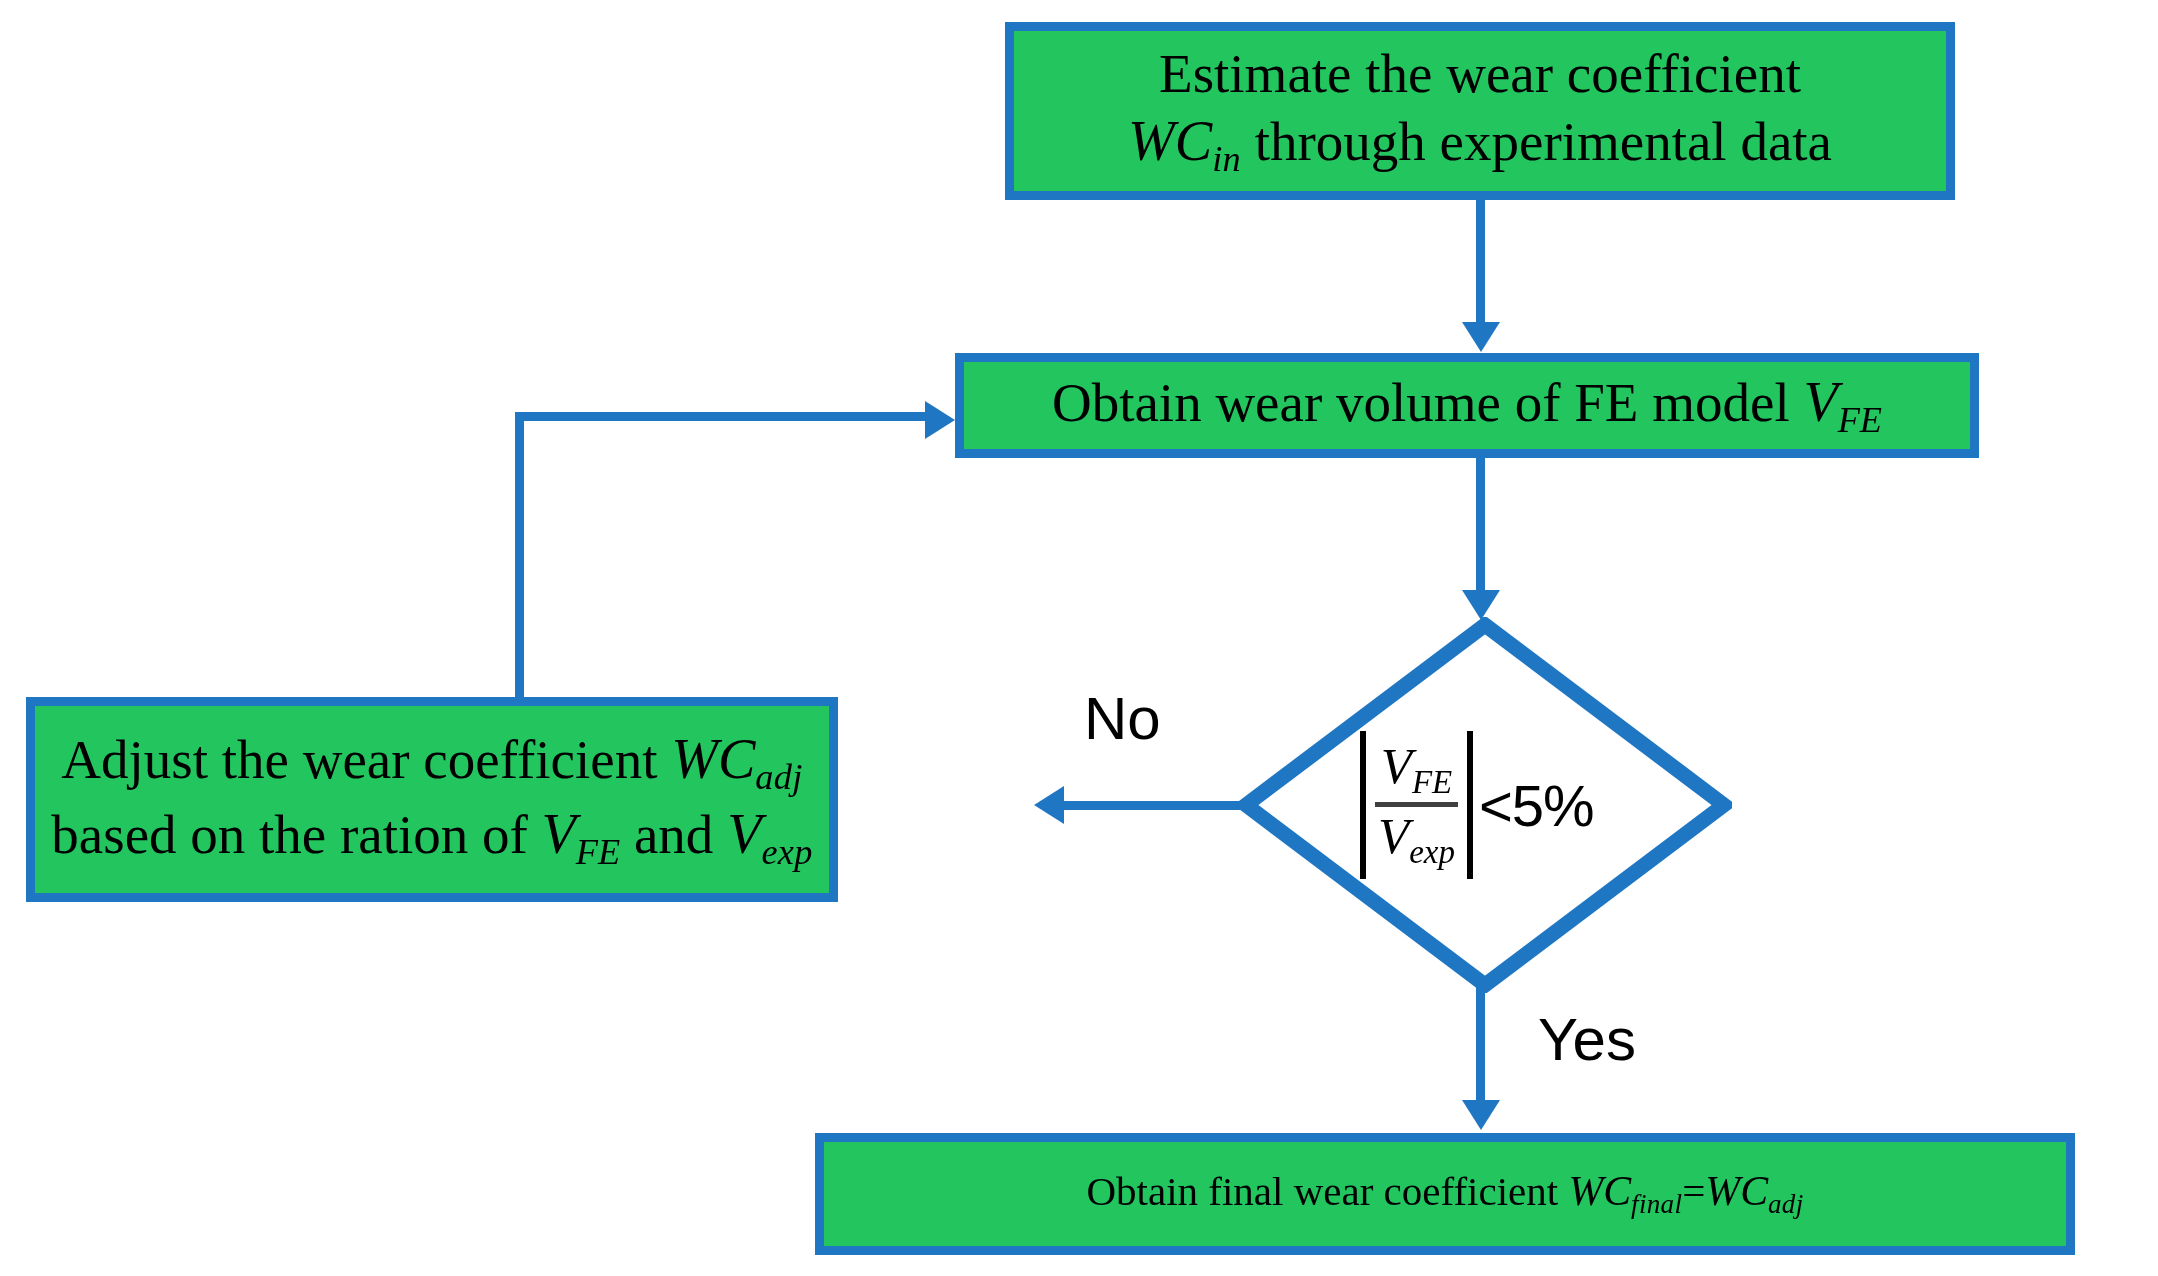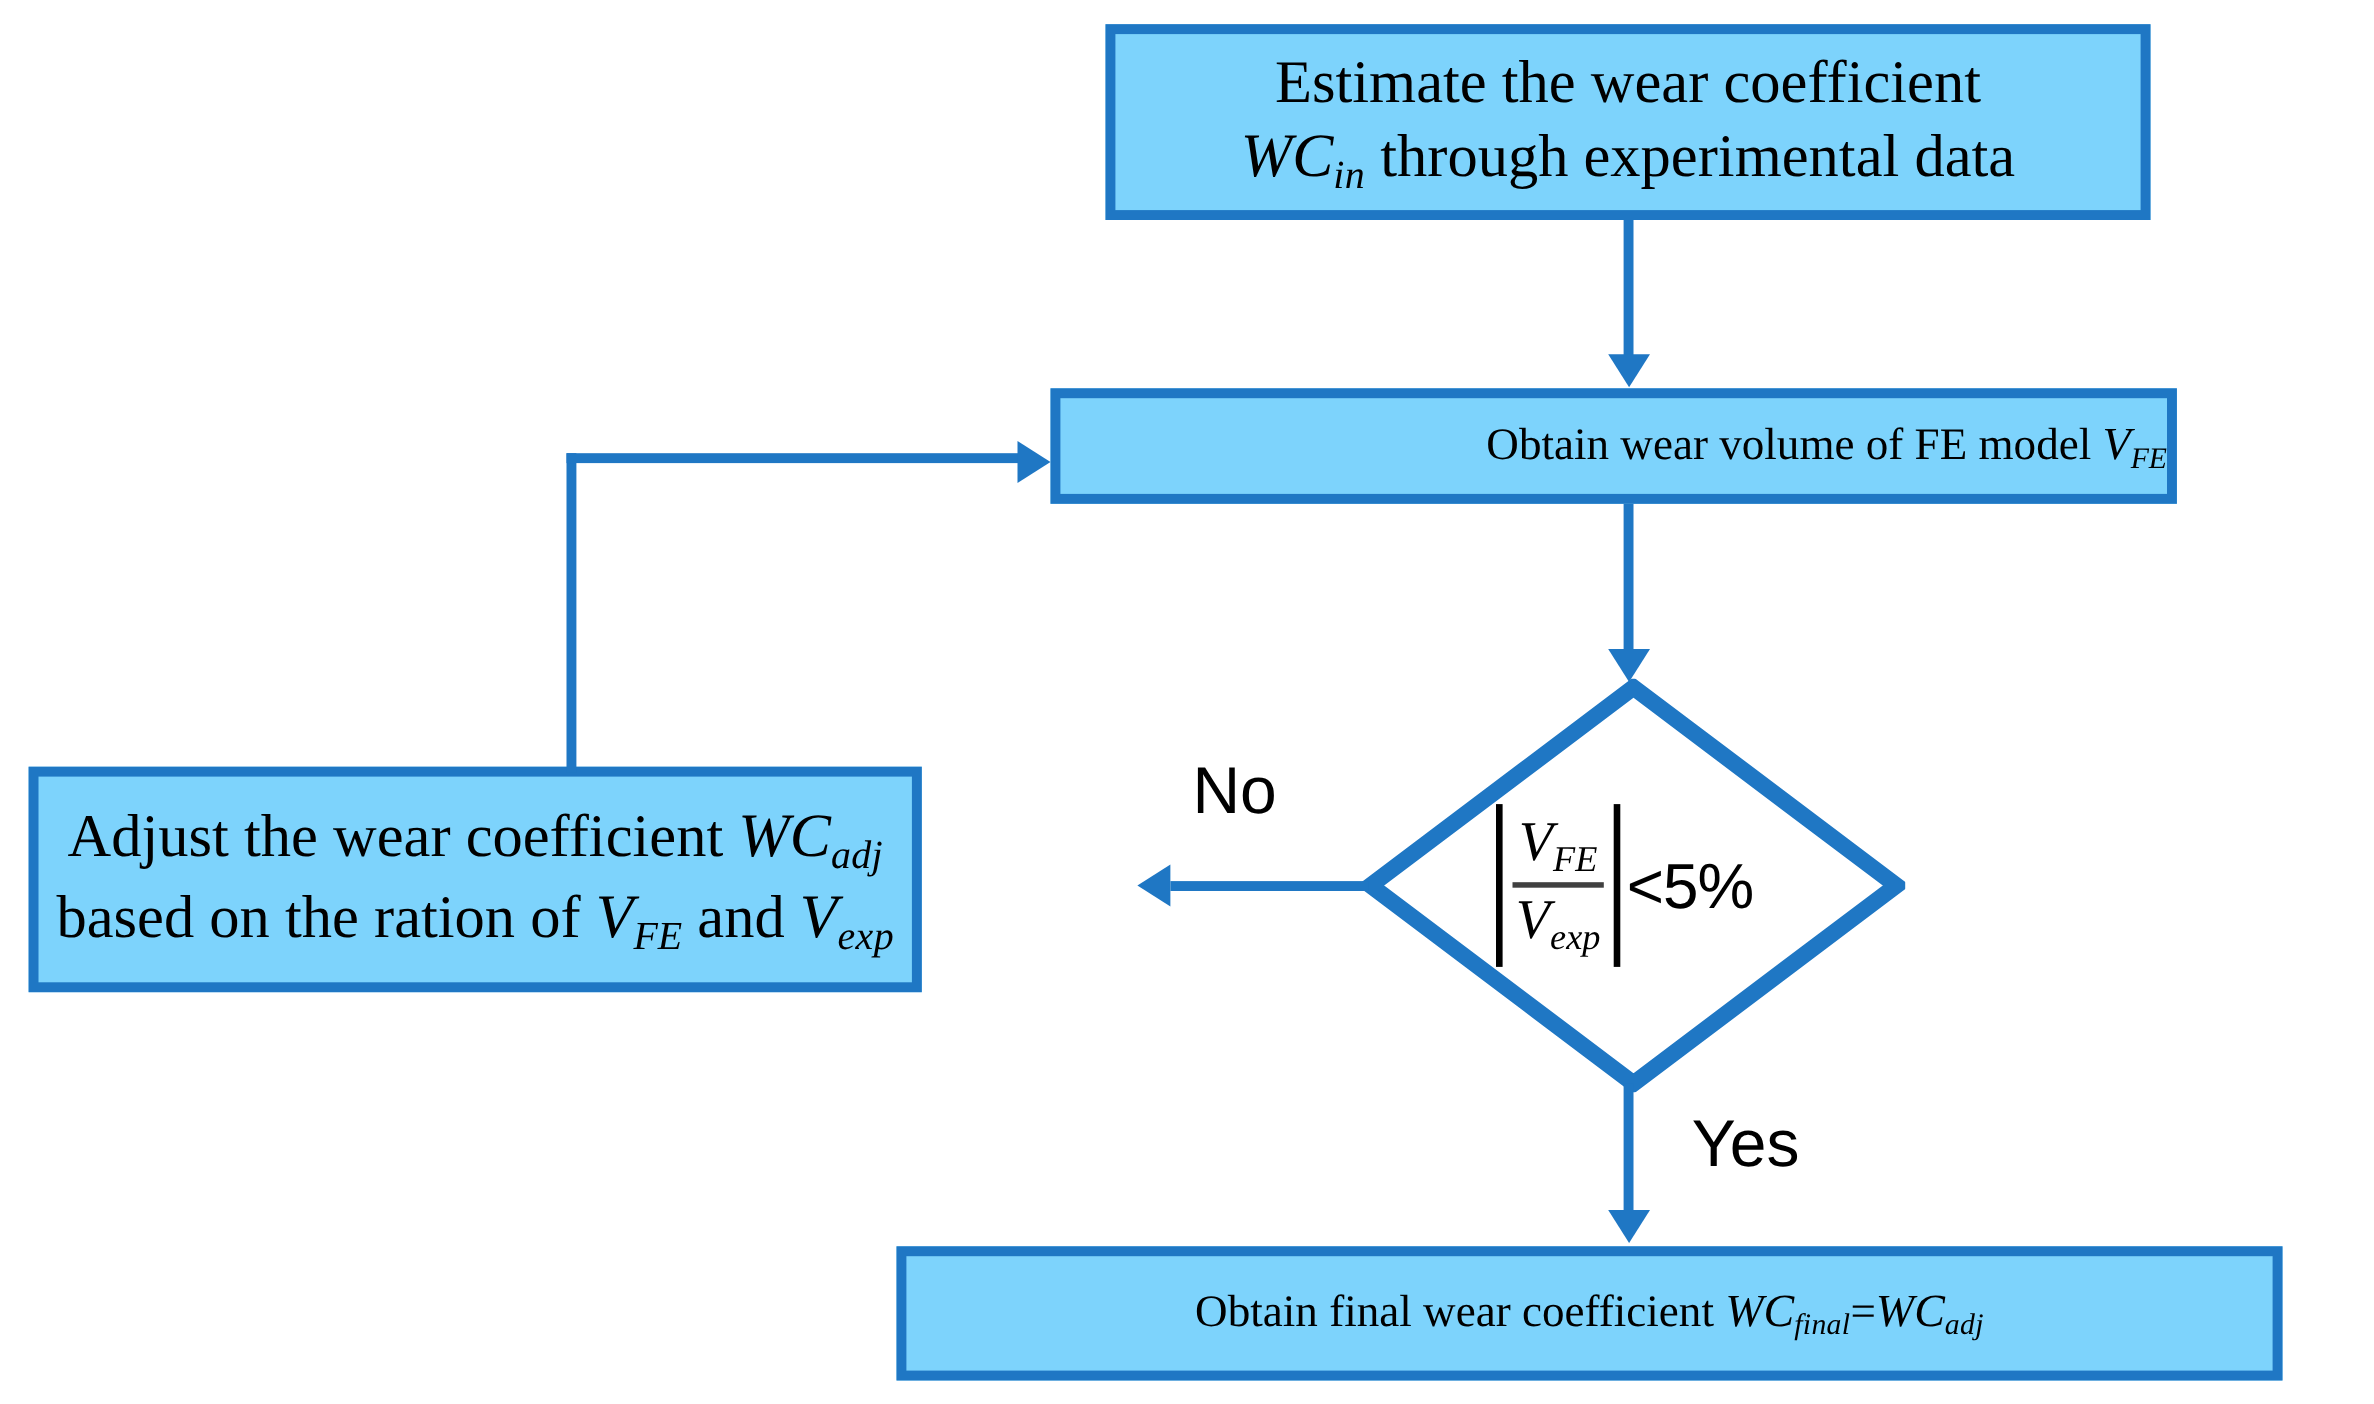--- a/index.html
+++ b/index.html
@@ -17,38 +17,38 @@
     height: 1276px;
     background: #ffffff;
     overflow: hidden;
   }
 
   
   .node-box {
     position: absolute;
     box-sizing: border-box;
     border: 9px solid #1F77C4;
-    background: #7dd3fc;
+    background: #22c55e;
     display: flex;
     flex-direction: column;
     align-items: center;
     justify-content: center;
     text-align: center;
     color: #000000;
     font-family: "Liberation Serif", "DejaVu Serif", serif;
     line-height: 1.22;
     white-space: nowrap;
   }
   .node-line {
     display: block;
     white-space: nowrap;
   }
 
   #box-estimate   { left: 1005px; top: 22px;   width: 950px;  height: 178px; font-size: 55px; }
-  #box-obtain-fe  { left: 955px;  top: 353px;  width: 1024px; height: 105px; font-size: 41px; align-items: flex-end; }
+  #box-obtain-fe  { left: 955px;  top: 353px;  width: 1024px; height: 105px; font-size: 55px; }
   #box-adjust     { left: 26px;   top: 697px;  width: 812px; height: 205px; font-size: 55px; }
   #box-final      { left: 815px;  top: 1133px; width: 1260px; height: 122px; font-size: 41px; }
 
   
   .mi {            
     font-family: "Liberation Serif", "DejaVu Serif", serif;
     font-style: italic;
     font-size: 1.02em;
   }
   .sub {

